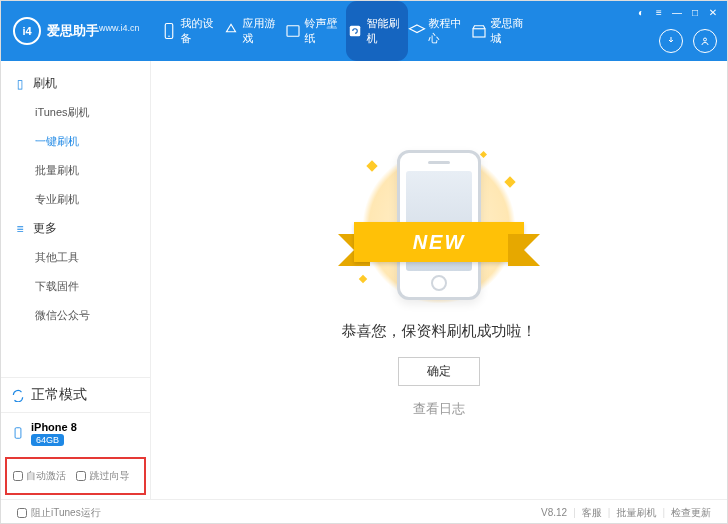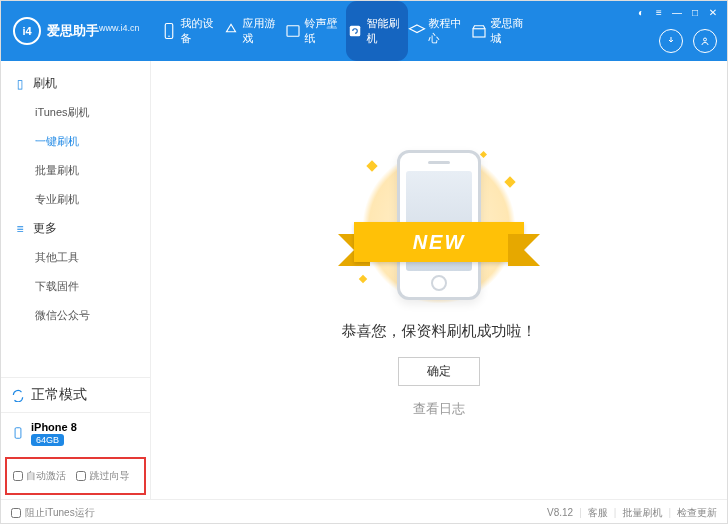--- a/index.html
+++ b/index.html
@@ -53,21 +53,21 @@
     .ribbon::before { left: -2px; border-left-color: transparent; }
     .ribbon::after { right: -2px; border-right-color: transparent; }
     .burst { position: absolute; width: 8px; height: 8px; background: #ffca28; transform: rotate(45deg); }
     .b1 { top: 20px; left: 24px; } .b2 { top: 36px; right: 20px; } .b3 { bottom: 30px; left: 16px; width:6px; height:6px; } .b4 { top: 10px; right: 48px; width:5px; height:5px; }
 
     .success-msg { font-size: 15px; color: #333; margin-bottom: 16px; }
     .ok-btn { border: 1px solid #ccc; background: #fff; padding: 5px 28px; font-size: 12px; color: #333; cursor: pointer; margin-bottom: 14px; }
     .log-link { font-size: 13px; color: #999; cursor: pointer; }
 
     
-    .footer { height: 26px; border-top: 1px solid #eee; display: flex; align-items: center; font-size: 10px; color: #888; padding: 0 10px; }
+    .footer { height: 26px; border-top: 1px solid #eee; display: flex; align-items: center; font-size: 10px; color: #888; padding: 0 16px; }
     .footer-left { display: flex; align-items: center; gap: 4px; }
     .footer-left input { width:10px; height:10px; }
     .footer-right { margin-left: auto; display: flex; gap: 6px; align-items: center; }
     .fsep { color: #ddd; }
   </style>
 </head>
 <body>
 
 <div class="header">
   <div class="logo-area">

